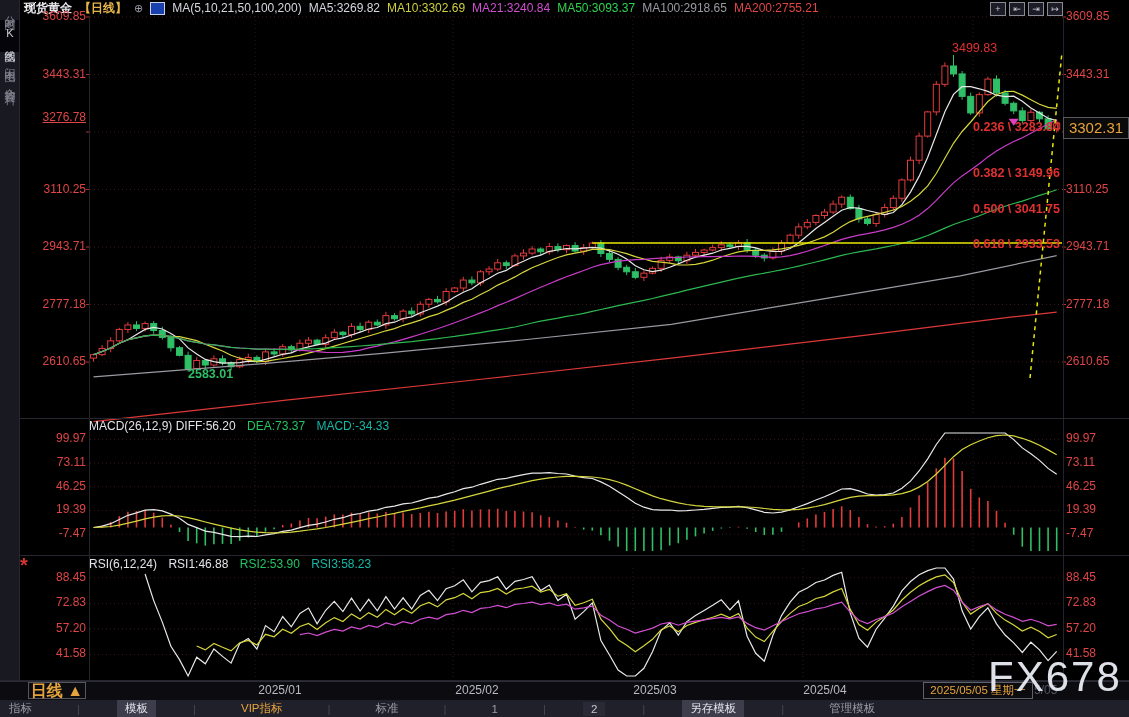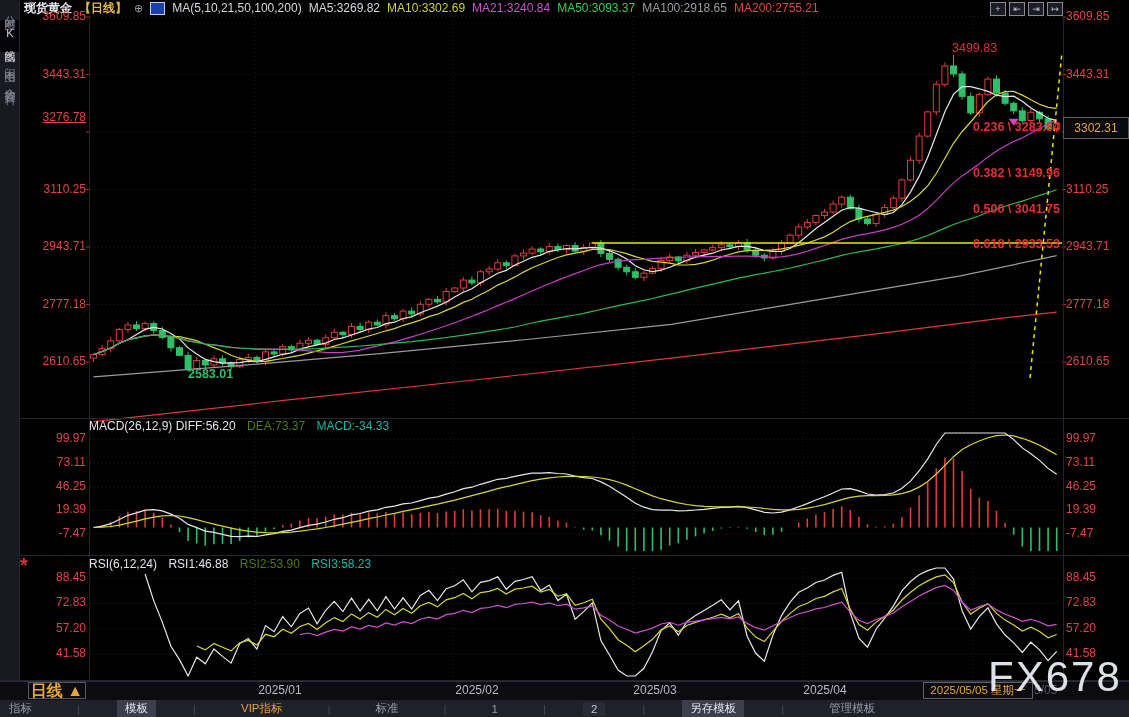--- a/index.html
+++ b/index.html
@@ -19,29 +19,29 @@
   .ma0{color:#d6d6de}.ma1{color:#cfcf3f}.ma2{color:#d24fd2}.ma3{color:#2fd34f}.ma4{color:#9a9aa2}.ma5{color:#e04545}
   #tr-icons{position:absolute;right:66px;top:2px;display:flex;gap:3px;}
   .tr-ic{width:14px;height:12px;border:1px solid #8a8a96;background:#1c1c26;color:#c9c9d4;
          font-size:9px;line-height:12px;text-align:center;cursor:pointer;}
   
   .lbl{position:absolute;color:#e04545;font-size:12px;line-height:13px;white-space:nowrap;}
   .lbl.l{width:62px;text-align:right;}
   
   #macd-h{position:absolute;left:89px;top:419px;white-space:nowrap;}
   #rsi-h{position:absolute;left:89px;top:557px;white-space:nowrap;}
-  .ph-w{color:#e2e2e8}.ph-y{color:#4d7c0f}.ph-m{color:#14b8a6}
+  .ph-w{color:#e2e2e8}.ph-y{color:#22c55e}.ph-m{color:#14b8a6}
   #macd-h span,#rsi-h span{margin-right:8px;}
   #rsi-star{position:absolute;left:20px;top:554px;color:#d43535;font-size:20px;font-weight:bold;}
   
   .fib{position:absolute;right:69px;color:#e03030;font-weight:bold;font-size:12.5px;white-space:nowrap;}
   #peak-lbl{position:absolute;left:952px;top:41px;color:#e03030;font-weight:normal;font-size:12.5px;}
   #low-lbl{position:absolute;left:188px;top:367px;color:#2fbf67;font-weight:bold;font-size:12.5px;}
   #cur-price{position:absolute;left:1063px;top:117px;width:64px;height:20px;background:#0a0a0a;
-             border:1px solid #5a5a62;color:#e8a33c;font-size:12px;line-height:20px;text-align:center;}
+             border:1px solid #5a5a62;color:#e8a33c;font-size:15px;line-height:20px;text-align:center;}
   
   #date-row{position:absolute;left:0;top:681px;width:1129px;height:18px;background:#0b0b10;border-top:1px solid #2c2c38;}
   #period-box{position:absolute;left:28px;top:682px;width:56px;height:15px;border:1px solid #56565e;
               color:#e5a43c;font-weight:bold;text-align:center;line-height:15px;font-size:16px;cursor:pointer;}
   .dlbl{position:absolute;top:683px;width:60px;text-align:center;color:#b8b8c2;font-size:12px;}
   #date-box{position:absolute;left:923px;top:682px;width:108px;height:15px;border:1px solid #60606a;
             color:#e5a43c;font-size:11.5px;line-height:15px;text-align:center;white-space:nowrap;}
   #date-partial{position:absolute;left:1034px;top:683px;color:#55555f;font-size:12px;}
   #toolbar{position:absolute;left:0;top:700px;width:1129px;height:17px;background:#20202a;
            display:flex;align-items:center;color:#9a9aa8;font-size:11.5px;gap:36px;}

